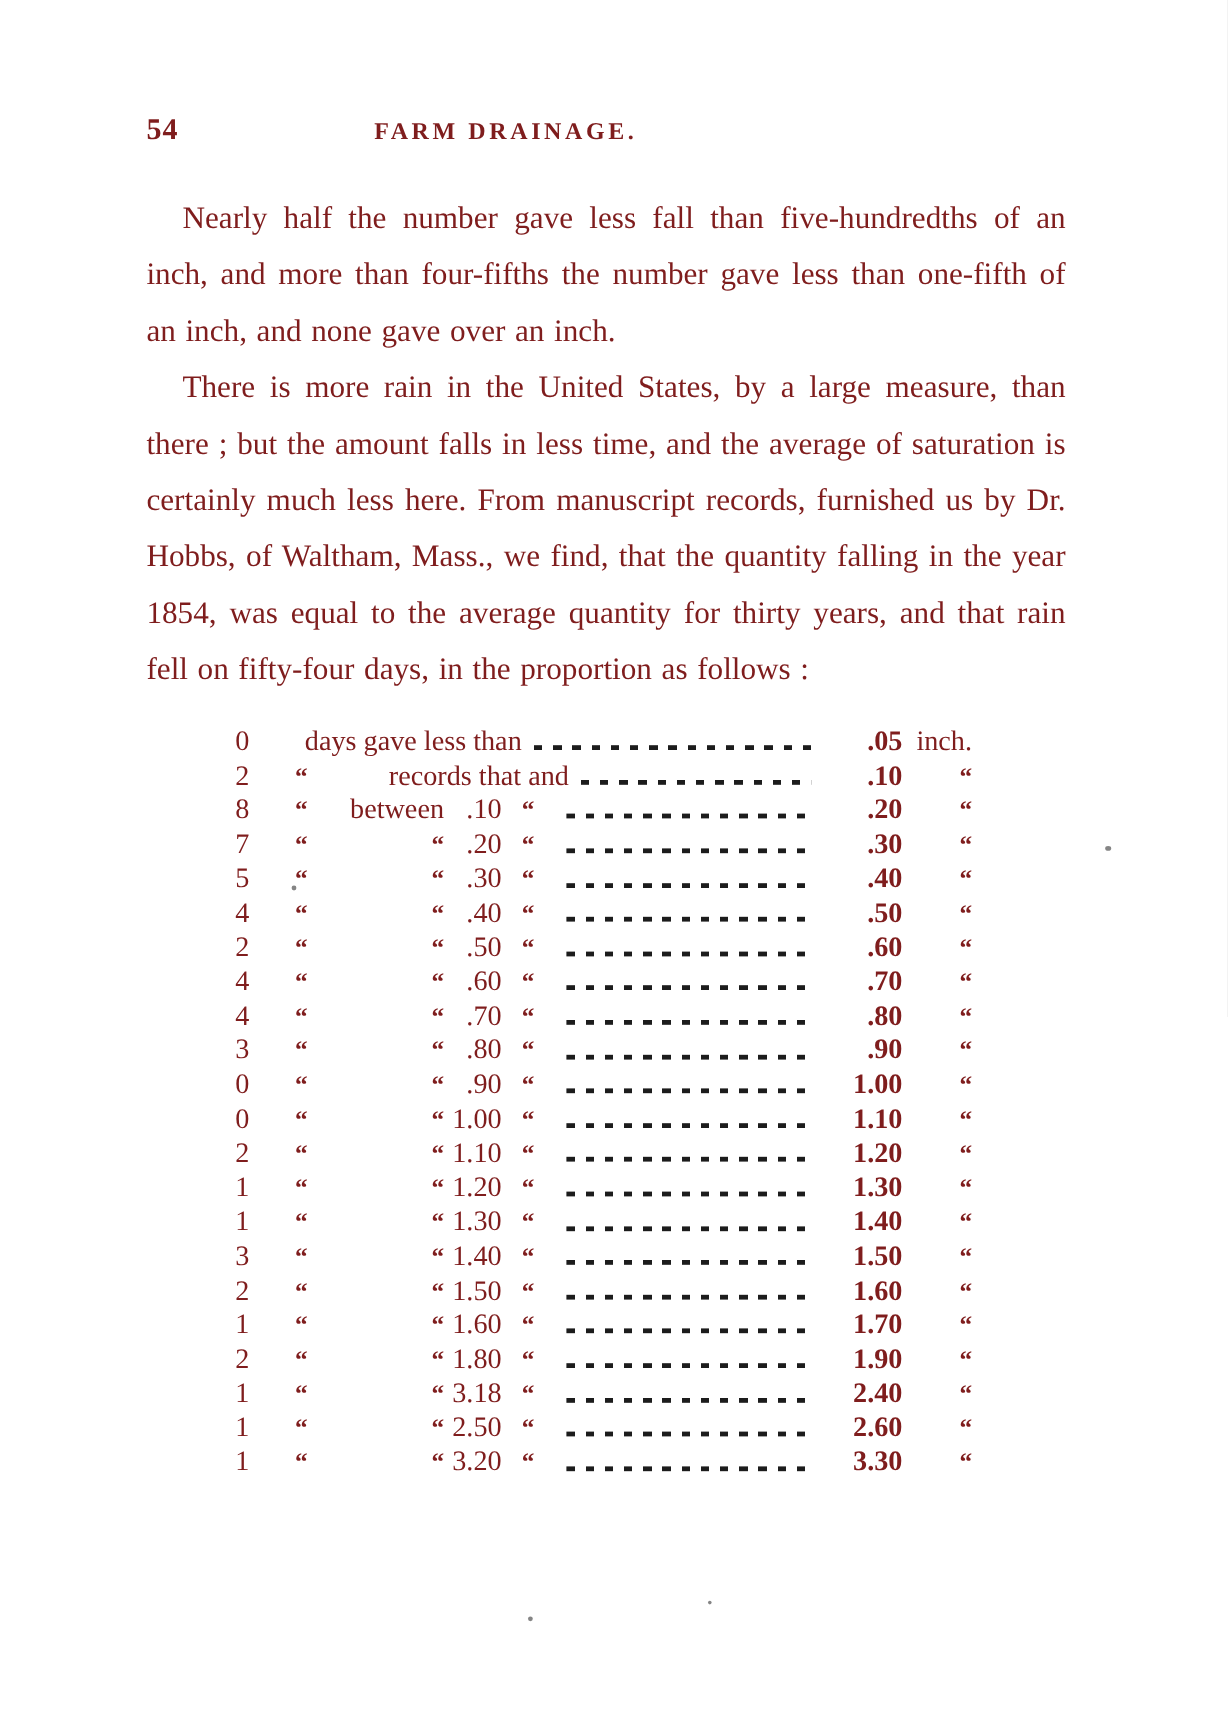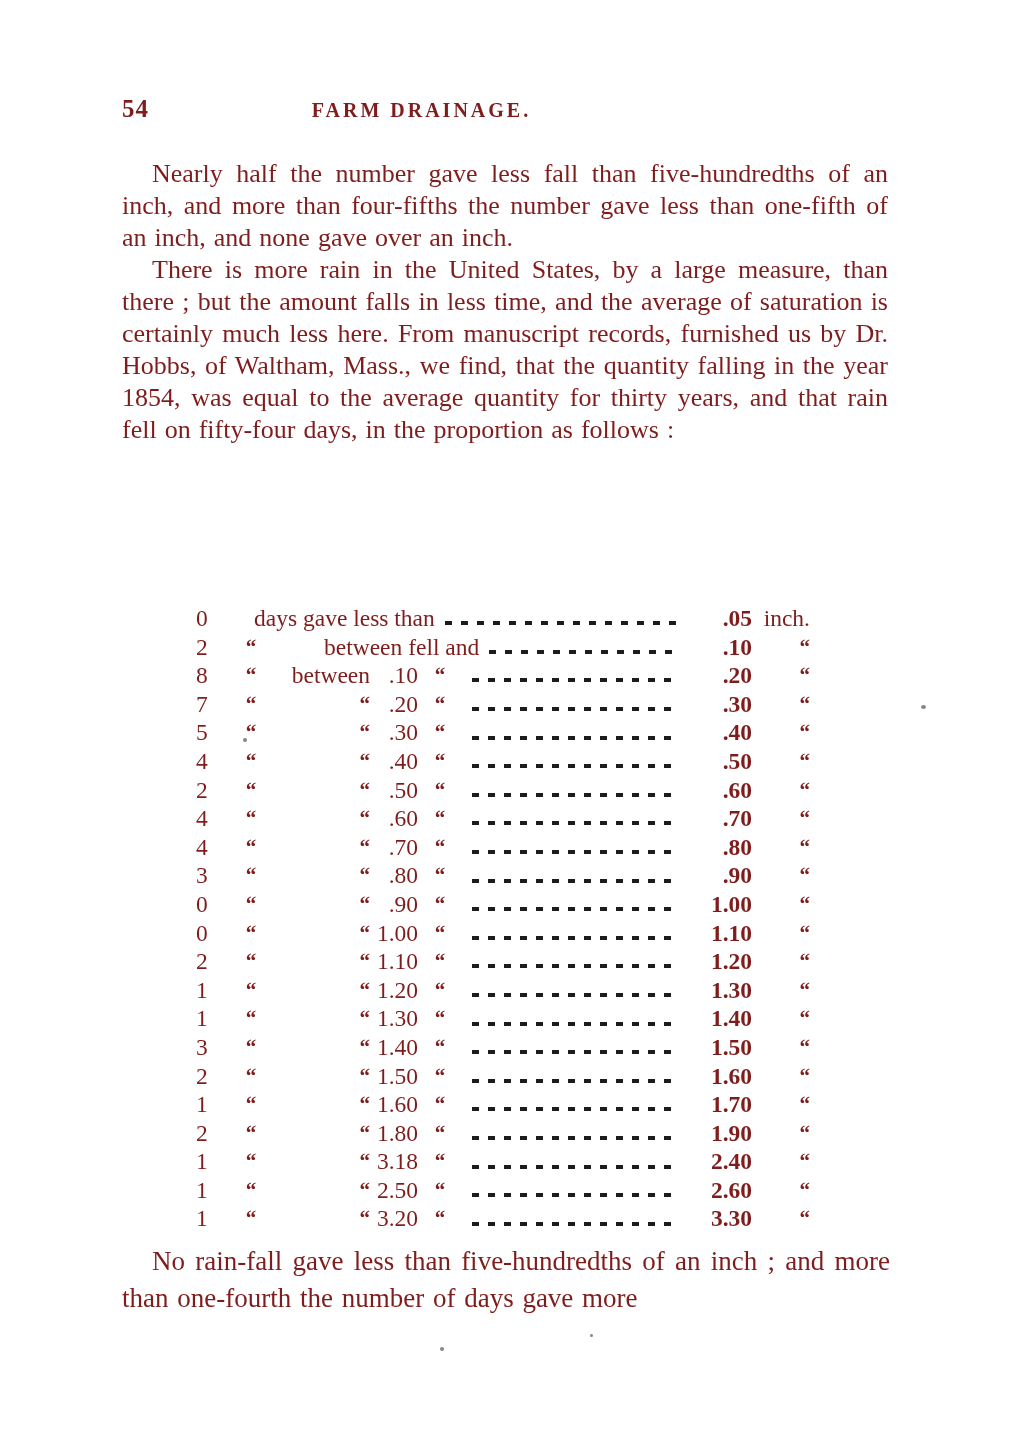--- a/index.html
+++ b/index.html
@@ -15,21 +15,21 @@
     position:absolute;left:122px;top:95px;
     font-size:25px;font-weight:bold;letter-spacing:1px;
   }
   .rhead{
     position:absolute;left:0;top:99px;width:843px;
     text-align:center;font-size:20px;letter-spacing:3px;
     font-weight:bold;
   }
   .body-text{
     position:absolute;left:122px;top:158px;width:766px;
-    font-size:26px;line-height:32px;
+    font-size:26px;line-height:47px;
   }
   .para{
     margin:0;text-align:justify;text-indent:30px;
     word-spacing:1.5px;
   }
   .numline{
     margin:0;text-indent:30px;
   }
   .rtable{
     position:absolute;left:196px;top:604px;width:614px;
@@ -84,21 +84,21 @@
           <span class="c lbl">days gave less than</span>
           <span class="lead"></span>
         </span>
         <span class="c c7">.05</span>
         <span class="c c8">inch.</span>
       </div>
       <div class="trow">
         <span class="c c1">2</span>
         <span class="c c2 dit">“</span>
         <span class="c merge">
-          <span class="c lbl">between fell and</span>
+          <span class="c lbl">records that and</span>
           <span class="lead"></span>
         </span>
         <span class="c c7">.10</span>
         <span class="c c8 dit">“</span>
       </div>
       <div class="trow">
         <span class="c c1">8</span>
         <span class="c c2 dit">“</span>
         <span class="c c3">between</span>
         <span class="c c4">.10</span>
@@ -292,19 +292,18 @@
         <span class="c c2 dit">“</span>
         <span class="c c3 dit">“</span>
         <span class="c c4">3.20</span>
         <span class="c c5 dit">“</span>
         <span class="lead"></span>
         <span class="c c7">3.30</span>
         <span class="c c8 dit">“</span>
       </div>
     </div>
 
-  <p class="closing">No rain-fall gave less than five-hundredths of an inch ; and more than one-fourth the number of days gave more</p>
 
   <span class="speck sp1"></span>
   <span class="speck sp2"></span>
   <span class="speck sp3"></span>
   <span class="speck sp4"></span>
 </div>
 
 </body></html>

